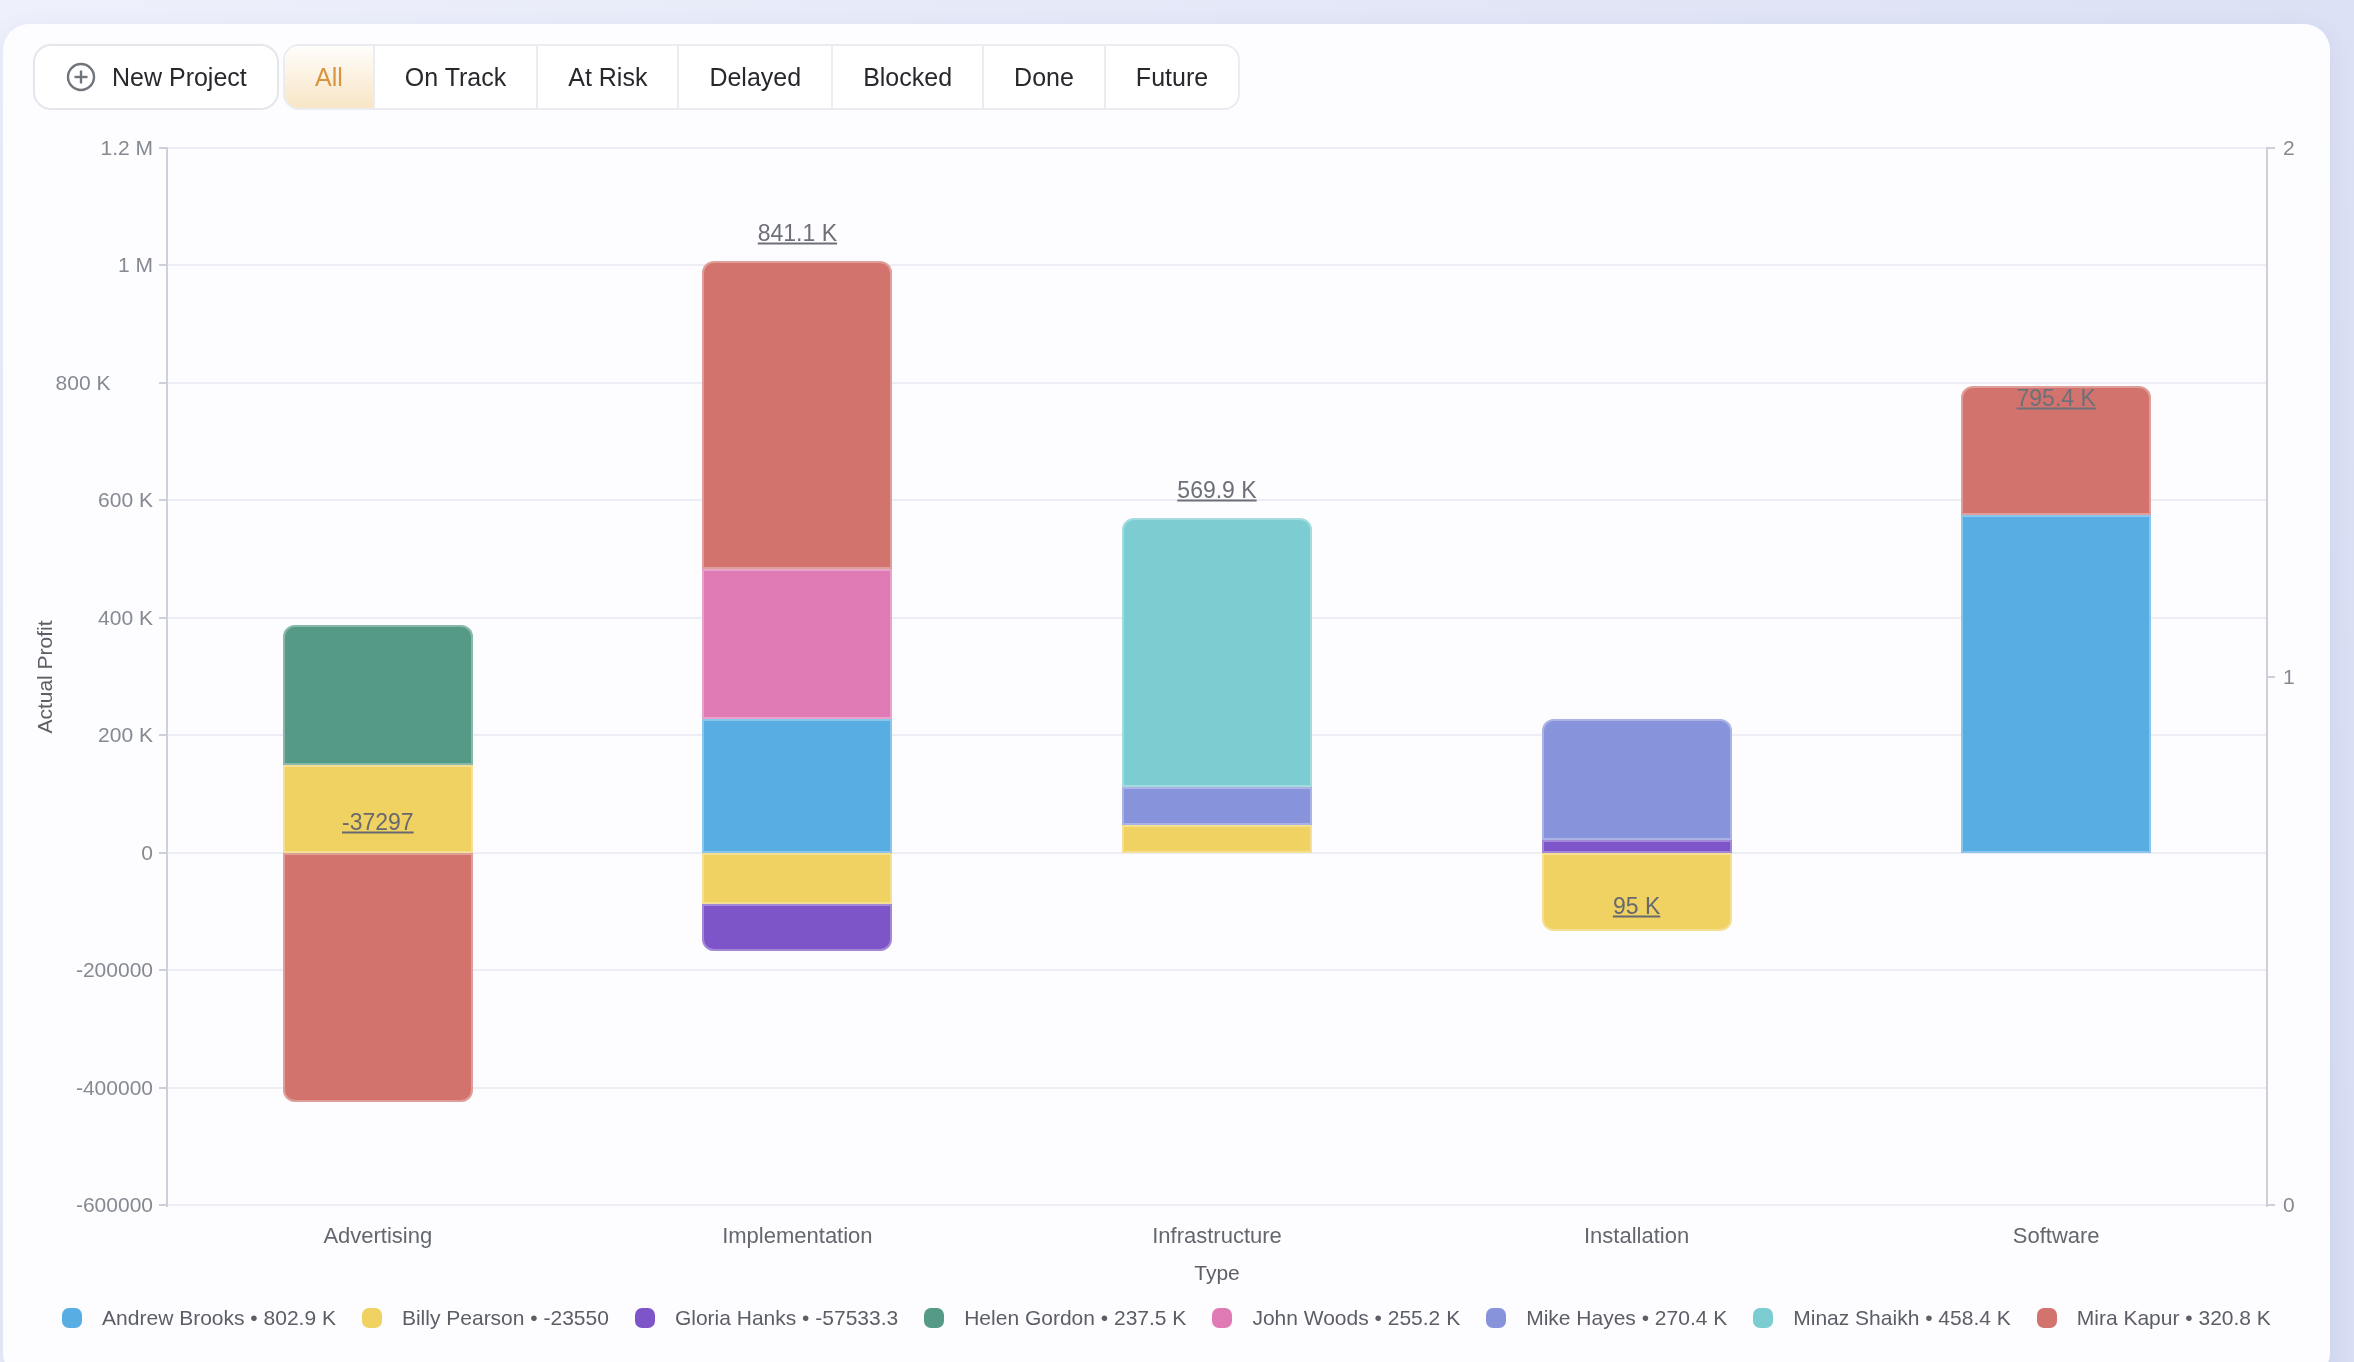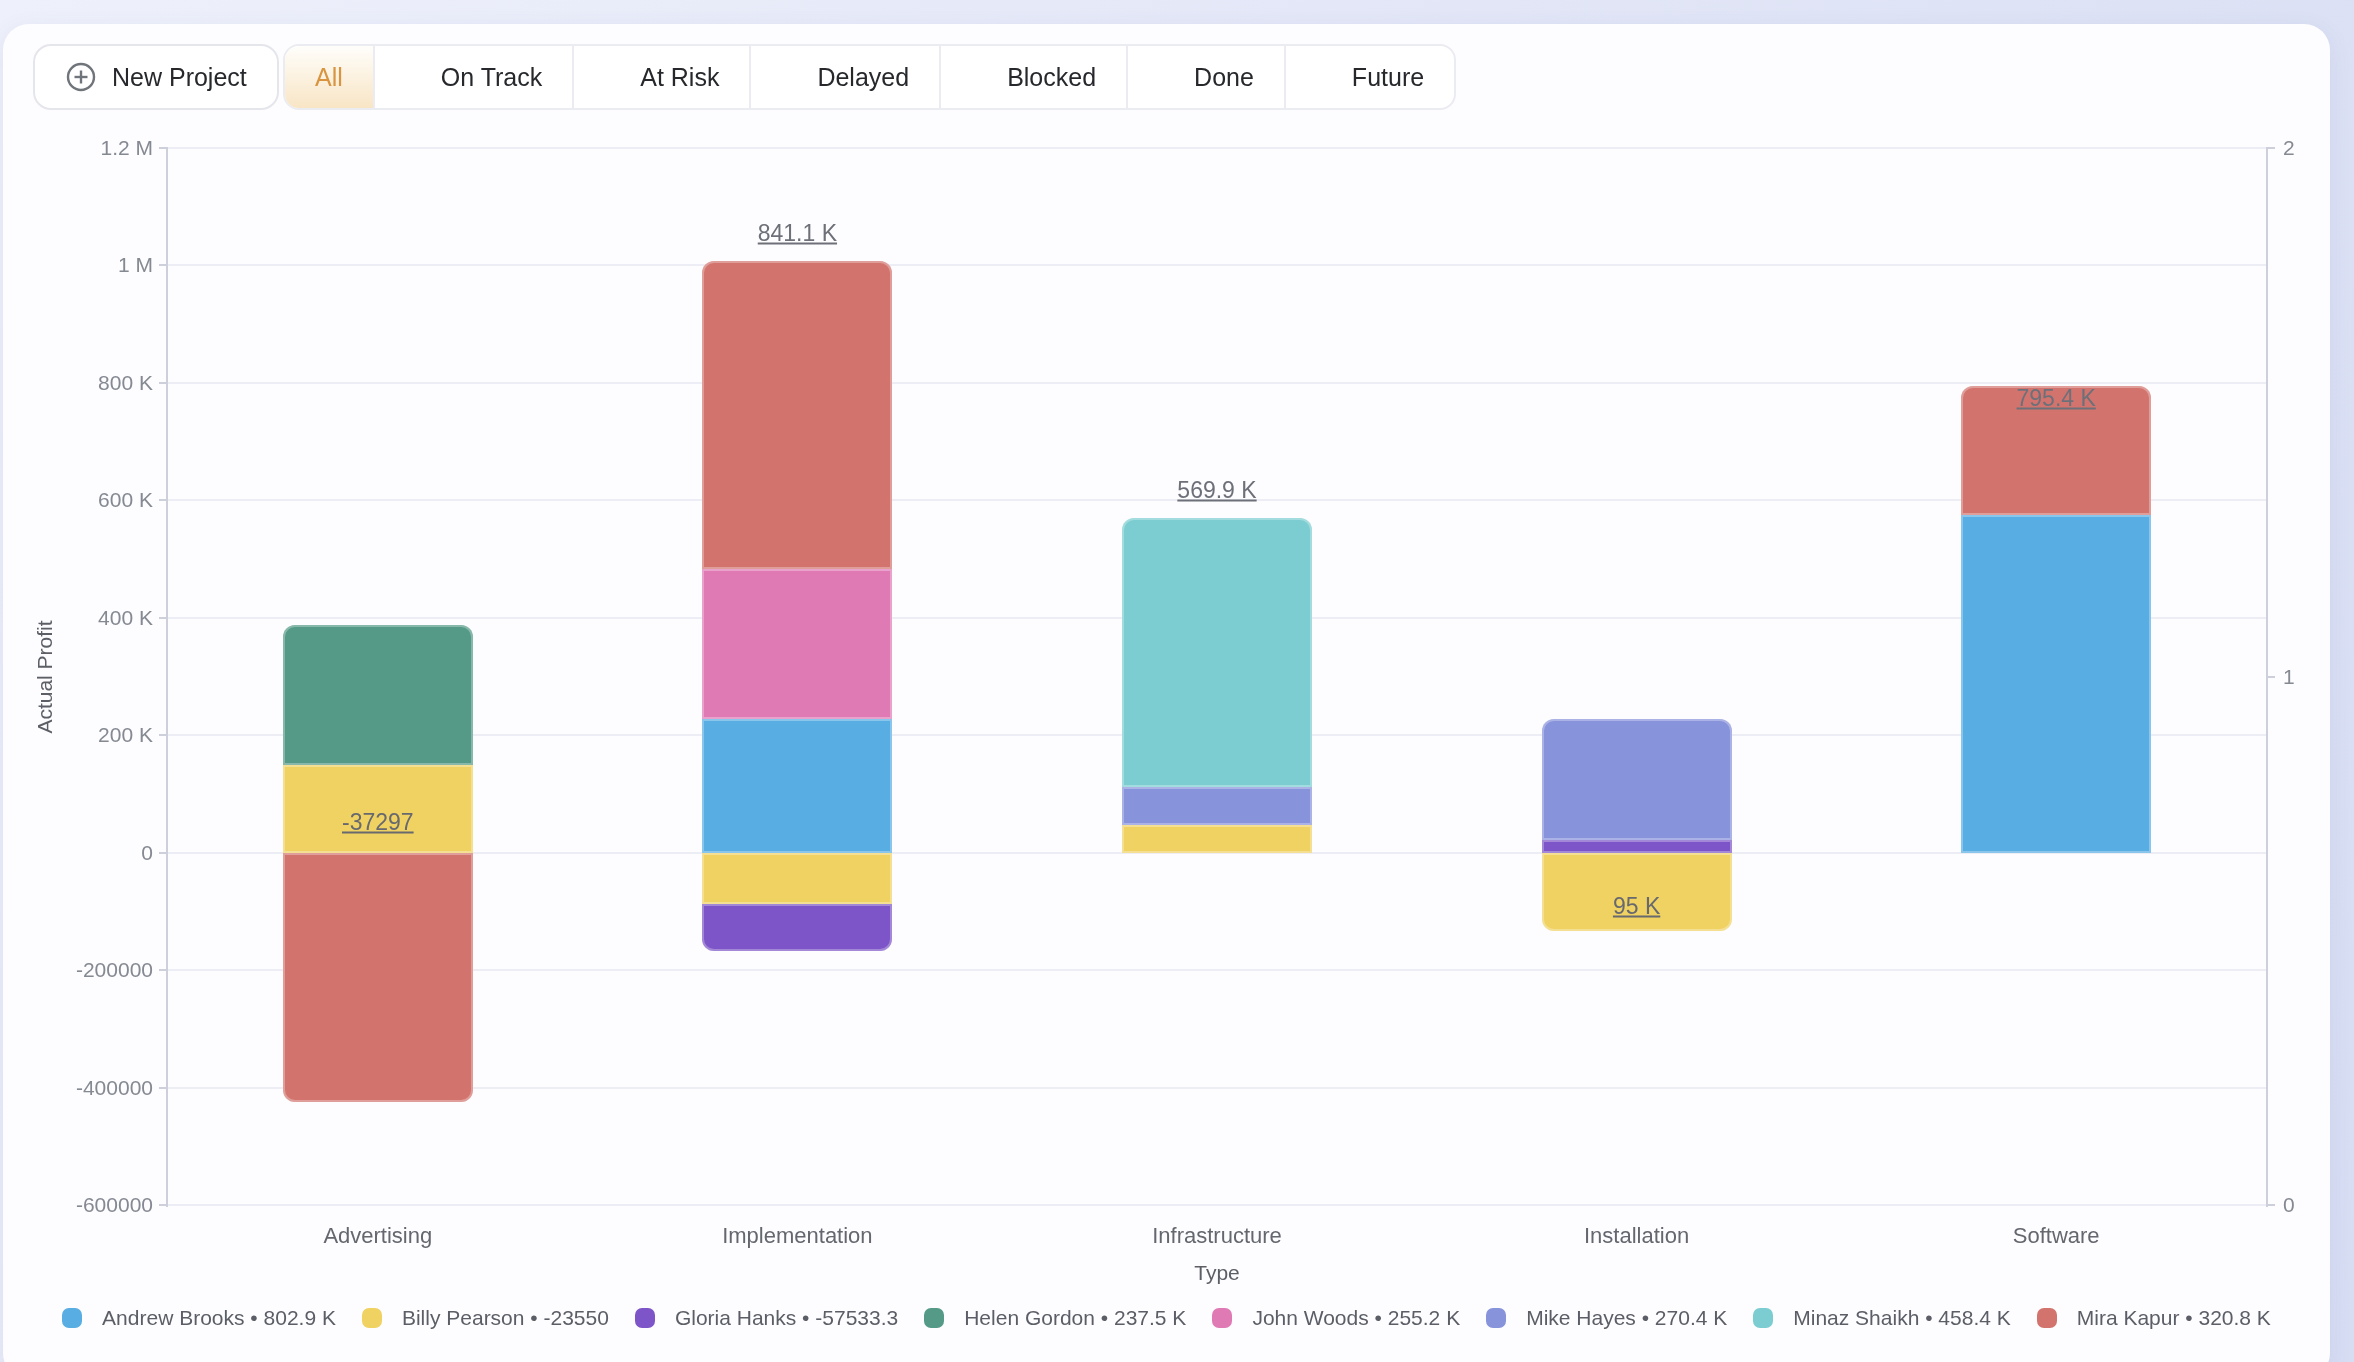--- a/index.html
+++ b/index.html
@@ -29,21 +29,20 @@
     cursor: pointer;
   }
   .btn-new svg { display: block; }
   .tab-group {
     position: absolute; left: 280px; top: 20px; height: 66px;
     display: flex; align-items: stretch;
     background: #ffffff;
     border: 2px solid #ebecf1;
     border-radius: 16px;
     overflow: hidden;
-    gap: 36px;
   }
   .tab {
     display: flex; align-items: center; justify-content: center;
     padding: 0 30px;
     font-size: 25px; color: #26282c;
     border-right: 2px solid #ebecf1;
     cursor: pointer; white-space: nowrap;
   }
   .tab:last-child { border-right: none; }
   .tab.active {
@@ -121,21 +120,21 @@
 
   <div class="chart-area">
       <div class="gridline" style="left: 165px; top: 123px; width: 2098px;"></div>
       <div class="tickmark" style="left: 156px; top: 123px;"></div>
       <div class="ytick" style="left: 10px; top: 110px;">1.2 M</div>
       <div class="gridline" style="left: 165px; top: 240.444px; width: 2098px;"></div>
       <div class="tickmark" style="left: 156px; top: 240.444px;"></div>
       <div class="ytick" style="left: 10px; top: 227.444px;">1 M</div>
       <div class="gridline" style="left: 165px; top: 357.889px; width: 2098px;"></div>
       <div class="tickmark" style="left: 156px; top: 357.889px;"></div>
-      <div class="ytick" style="left: 10px; top: 344.889px;">800 K</div>
+      <div class="ytick" style="left: 10px; top: 344.889px; text-align: center;">800 K</div>
       <div class="gridline" style="left: 165px; top: 475.333px; width: 2098px;"></div>
       <div class="tickmark" style="left: 156px; top: 475.333px;"></div>
       <div class="ytick" style="left: 10px; top: 462.333px;">600 K</div>
       <div class="gridline" style="left: 165px; top: 592.778px; width: 2098px;"></div>
       <div class="tickmark" style="left: 156px; top: 592.778px;"></div>
       <div class="ytick" style="left: 10px; top: 579.778px;">400 K</div>
       <div class="gridline" style="left: 165px; top: 710.222px; width: 2098px;"></div>
       <div class="tickmark" style="left: 156px; top: 710.222px;"></div>
       <div class="ytick" style="left: 10px; top: 697.222px;">200 K</div>
       <div class="gridline" style="left: 165px; top: 827.667px; width: 2098px;"></div>

